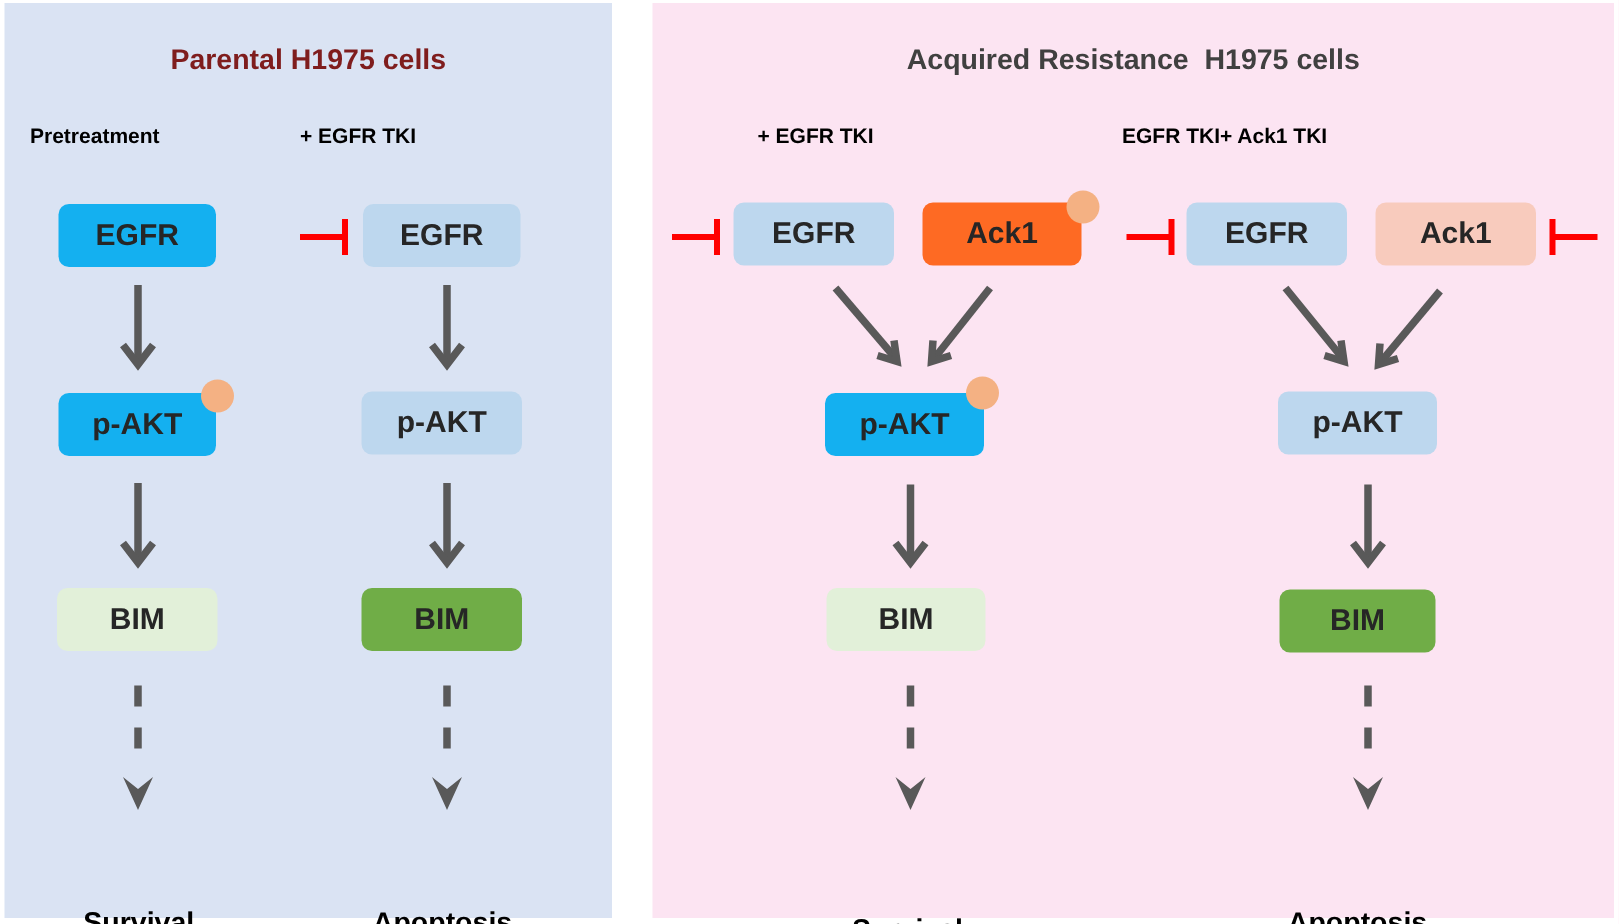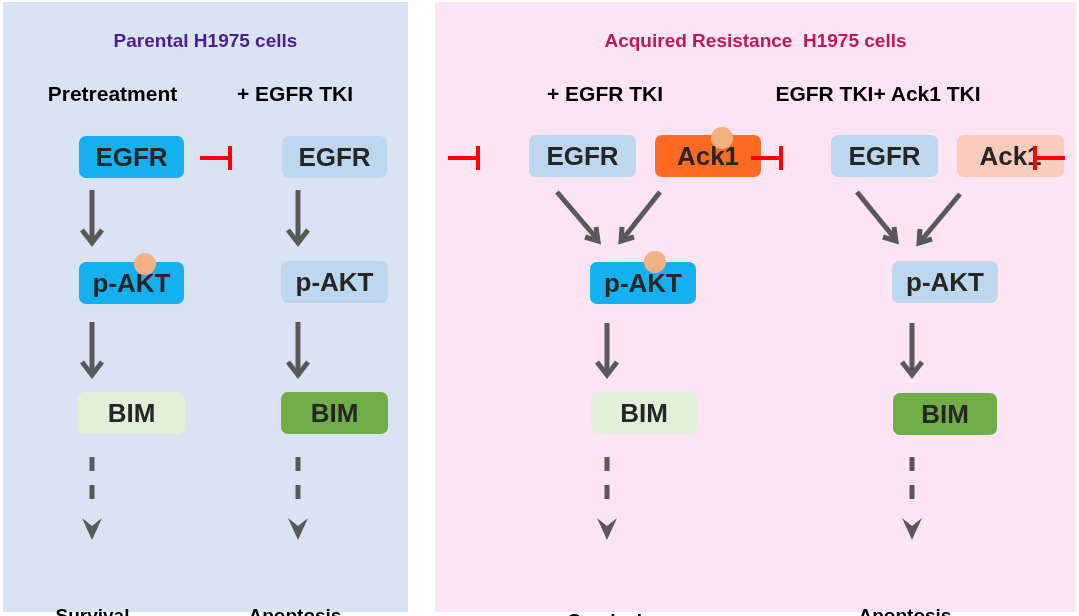--- a/index.html
+++ b/index.html
@@ -2,35 +2,35 @@
 <html><head>
 <meta charset="utf-8">
 <style>
   html, body { margin: 0; padding: 0; background: #ffffff; }
   body { width: 1079px; height: 616px; position: relative; overflow: hidden;
          font-family: "Liberation Sans", sans-serif; }
   .panel { position: absolute; }
   #panel-left { left: 3px; top: 2px; width: 405px; height: 610px; background: #dae3f3; }
   #panel-right { left: 435px; top: 2px; width: 641px; height: 610px; background: #fce4f2; }
   .title { position: absolute; font-weight: bold; font-size: 19px; text-align: center; white-space: pre; }
-  .col-head { position: absolute; font-weight: bold; font-size: 21px; color: #000; text-align: center; white-space: pre; }
+  .col-head { position: absolute; font-weight: bold; font-size: 14px; color: #000; text-align: left; white-space: pre; }
   .node { position: absolute; height: 42px; border-radius: 7px; display: flex; align-items: center;
-          justify-content: center; font-weight: bold; font-size: 26px; color: #262626; box-sizing: border-box; margin-left: 40px; }
+          justify-content: center; font-weight: bold; font-size: 20px; color: #262626; box-sizing: border-box; }
   .phos { position: absolute; width: 22px; height: 22px; border-radius: 50%; background: #f4b183; }
   .outcome { position: absolute; font-weight: bold; font-size: 19px; color: #000; text-align: center; line-height: 28px; white-space: pre; }
   svg#overlay { position: absolute; left: 0; top: 0; }
 </style>
 </head>
 <body>
 
 <div id="panel-left" class="panel"></div>
 <div id="panel-right" class="panel"></div>
 
-<div class="title" style="left:3px; width:405px; top:30px; color:#4c1d95;">Parental H1975 cells</div>
-<div class="title" style="left:435px; width:641px; top:30px; color:#be185d;">Acquired Resistance  H1975 cells</div>
+<div class="title" style="left:3px; width:405px; top:30px; color:#7f1d1d;">Parental H1975 cells</div>
+<div class="title" style="left:435px; width:641px; top:30px; color:#404040;">Acquired Resistance  H1975 cells</div>
 
 <div class="col-head" style="left:20px; width:185px; top:82px;">Pretreatment</div>
 <div class="col-head" style="left:200px; width:190px; top:82px;">+ EGFR TKI</div>
 <div class="col-head" style="left:505px; width:200px; top:82px;">+ EGFR TKI</div>
 <div class="col-head" style="left:748px; width:260px; top:82px;">EGFR TKI+ Ack1 TKI</div>
 
 <div class="node" style="left:39px; top:136px; width:105px; background:#14b0f0;">EGFR</div>
 <div class="node" style="left:39px; top:262px; width:105px; background:#14b0f0;">p-AKT</div>
 <div class="phos" style="left:134px; top:253px;"></div>
 <div class="node" style="left:38px; top:392px; width:107px; background:#e2f0d9;">BIM</div>

